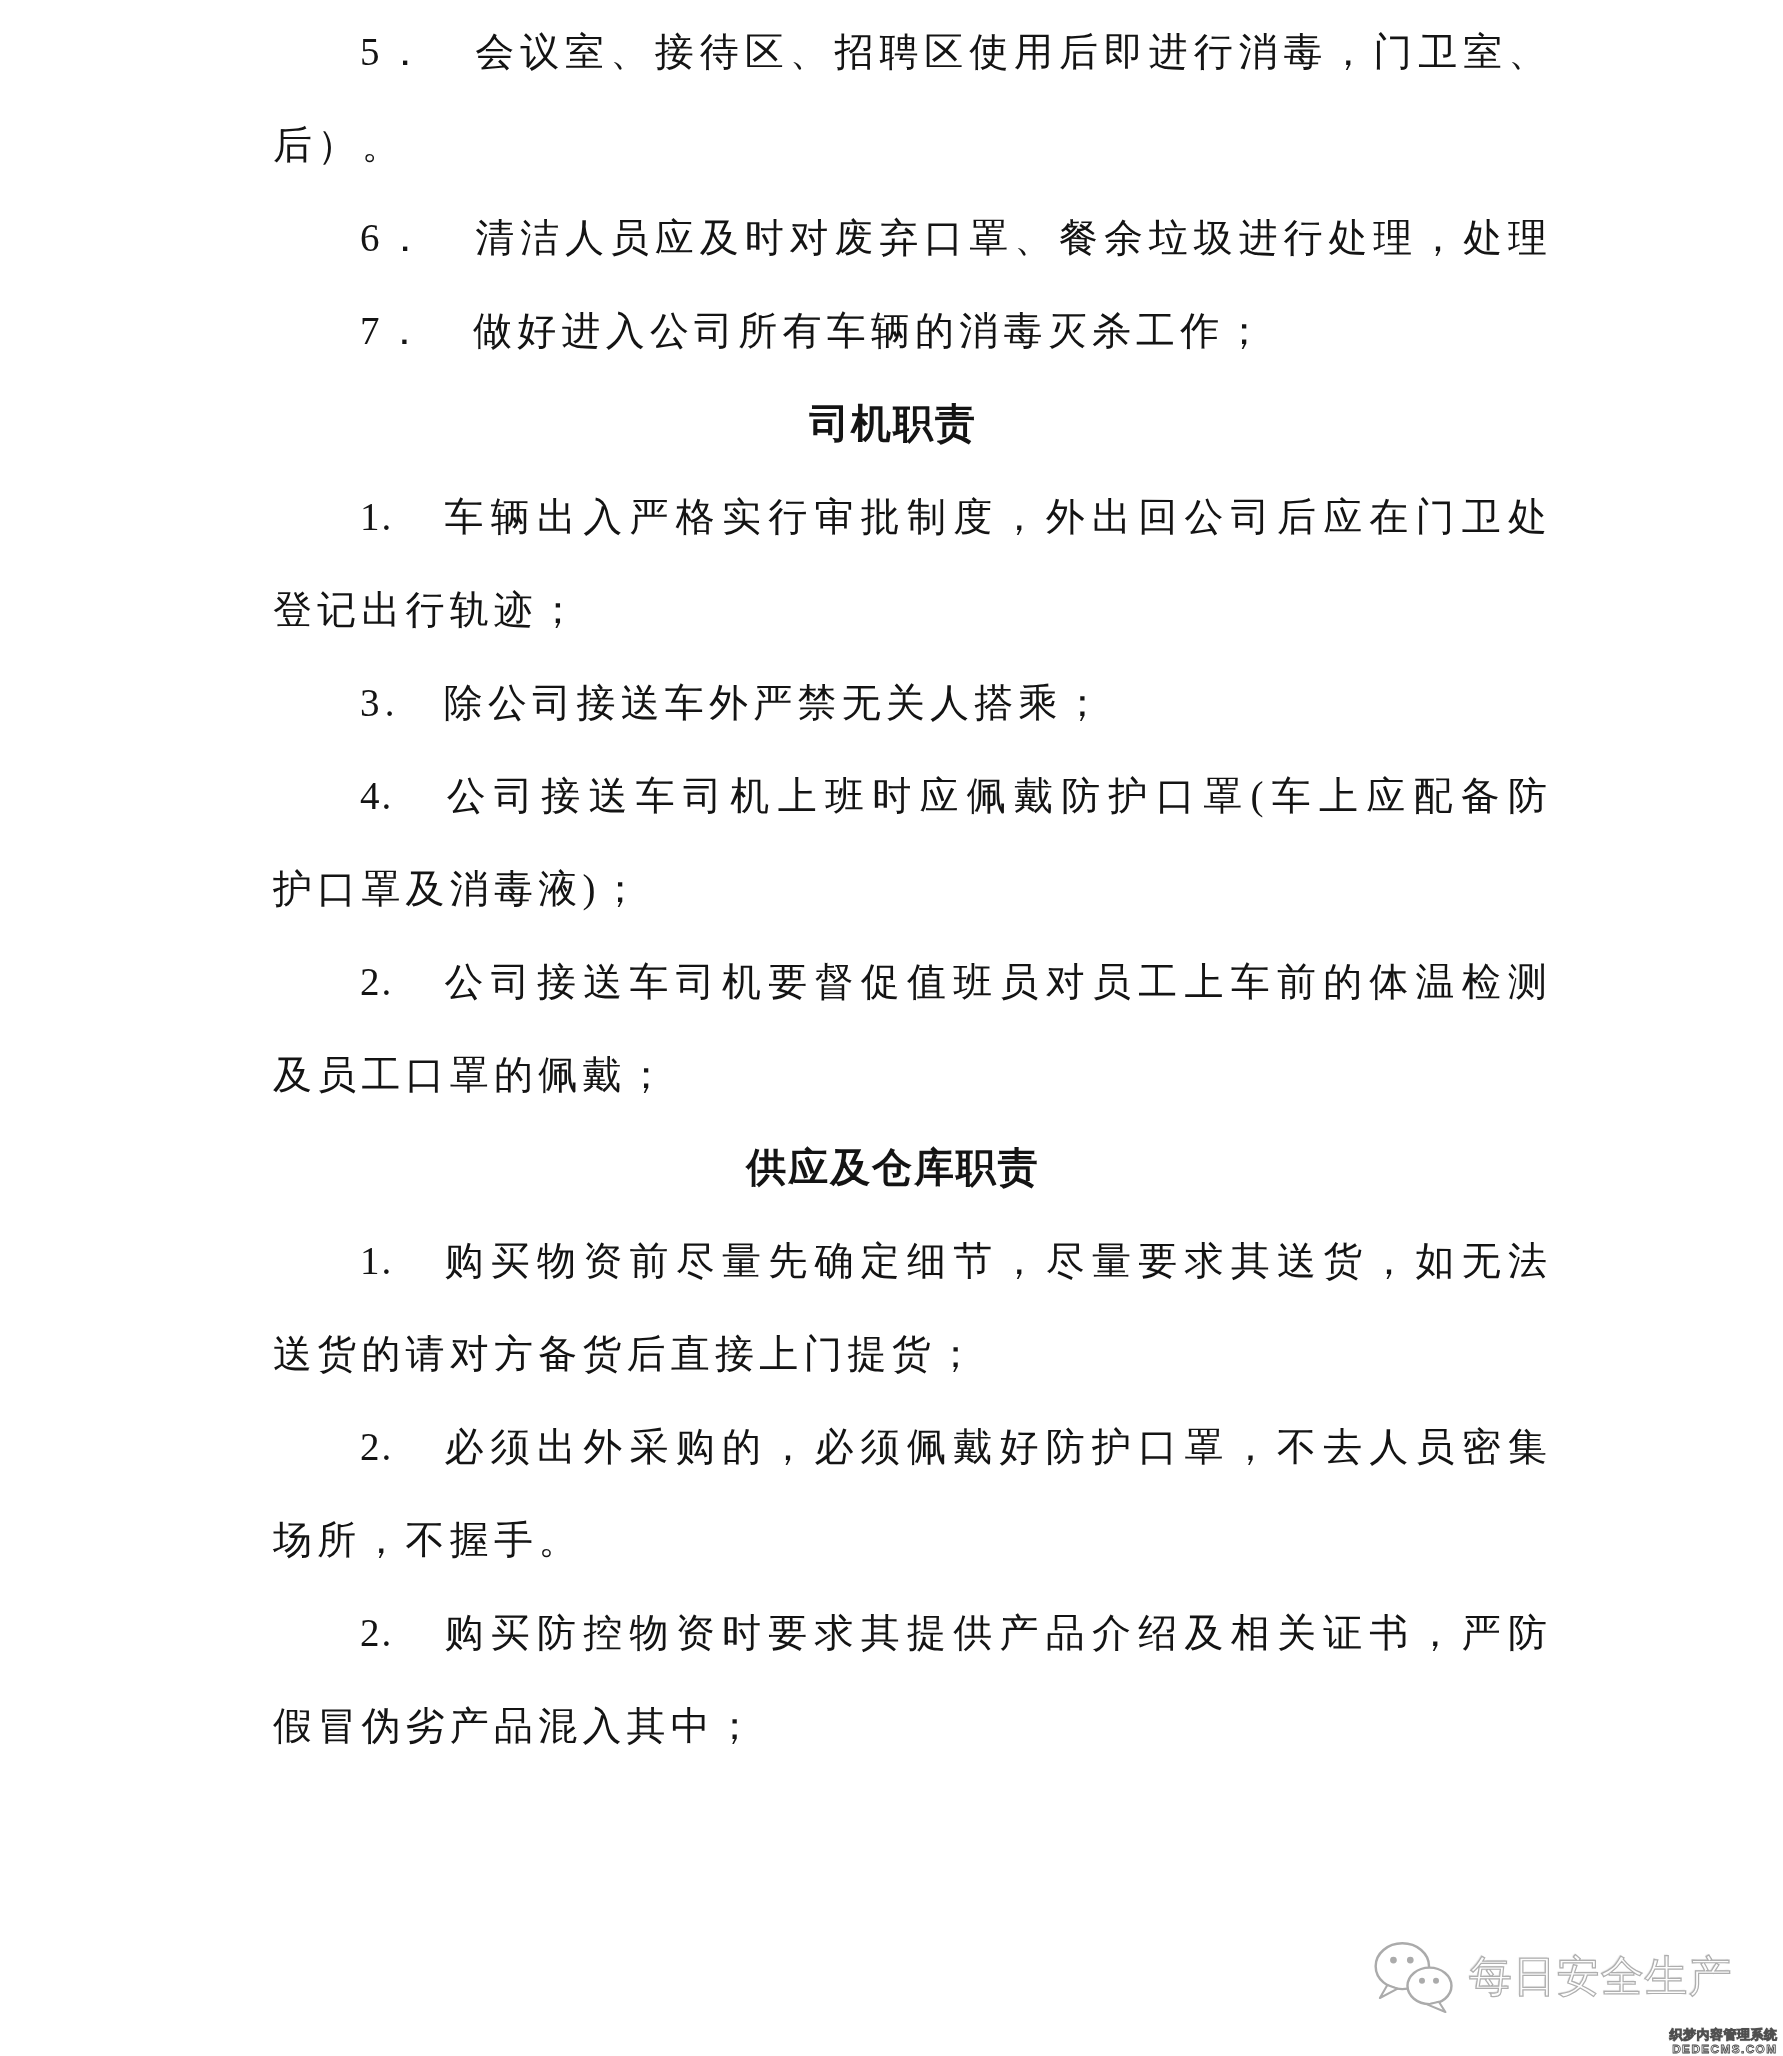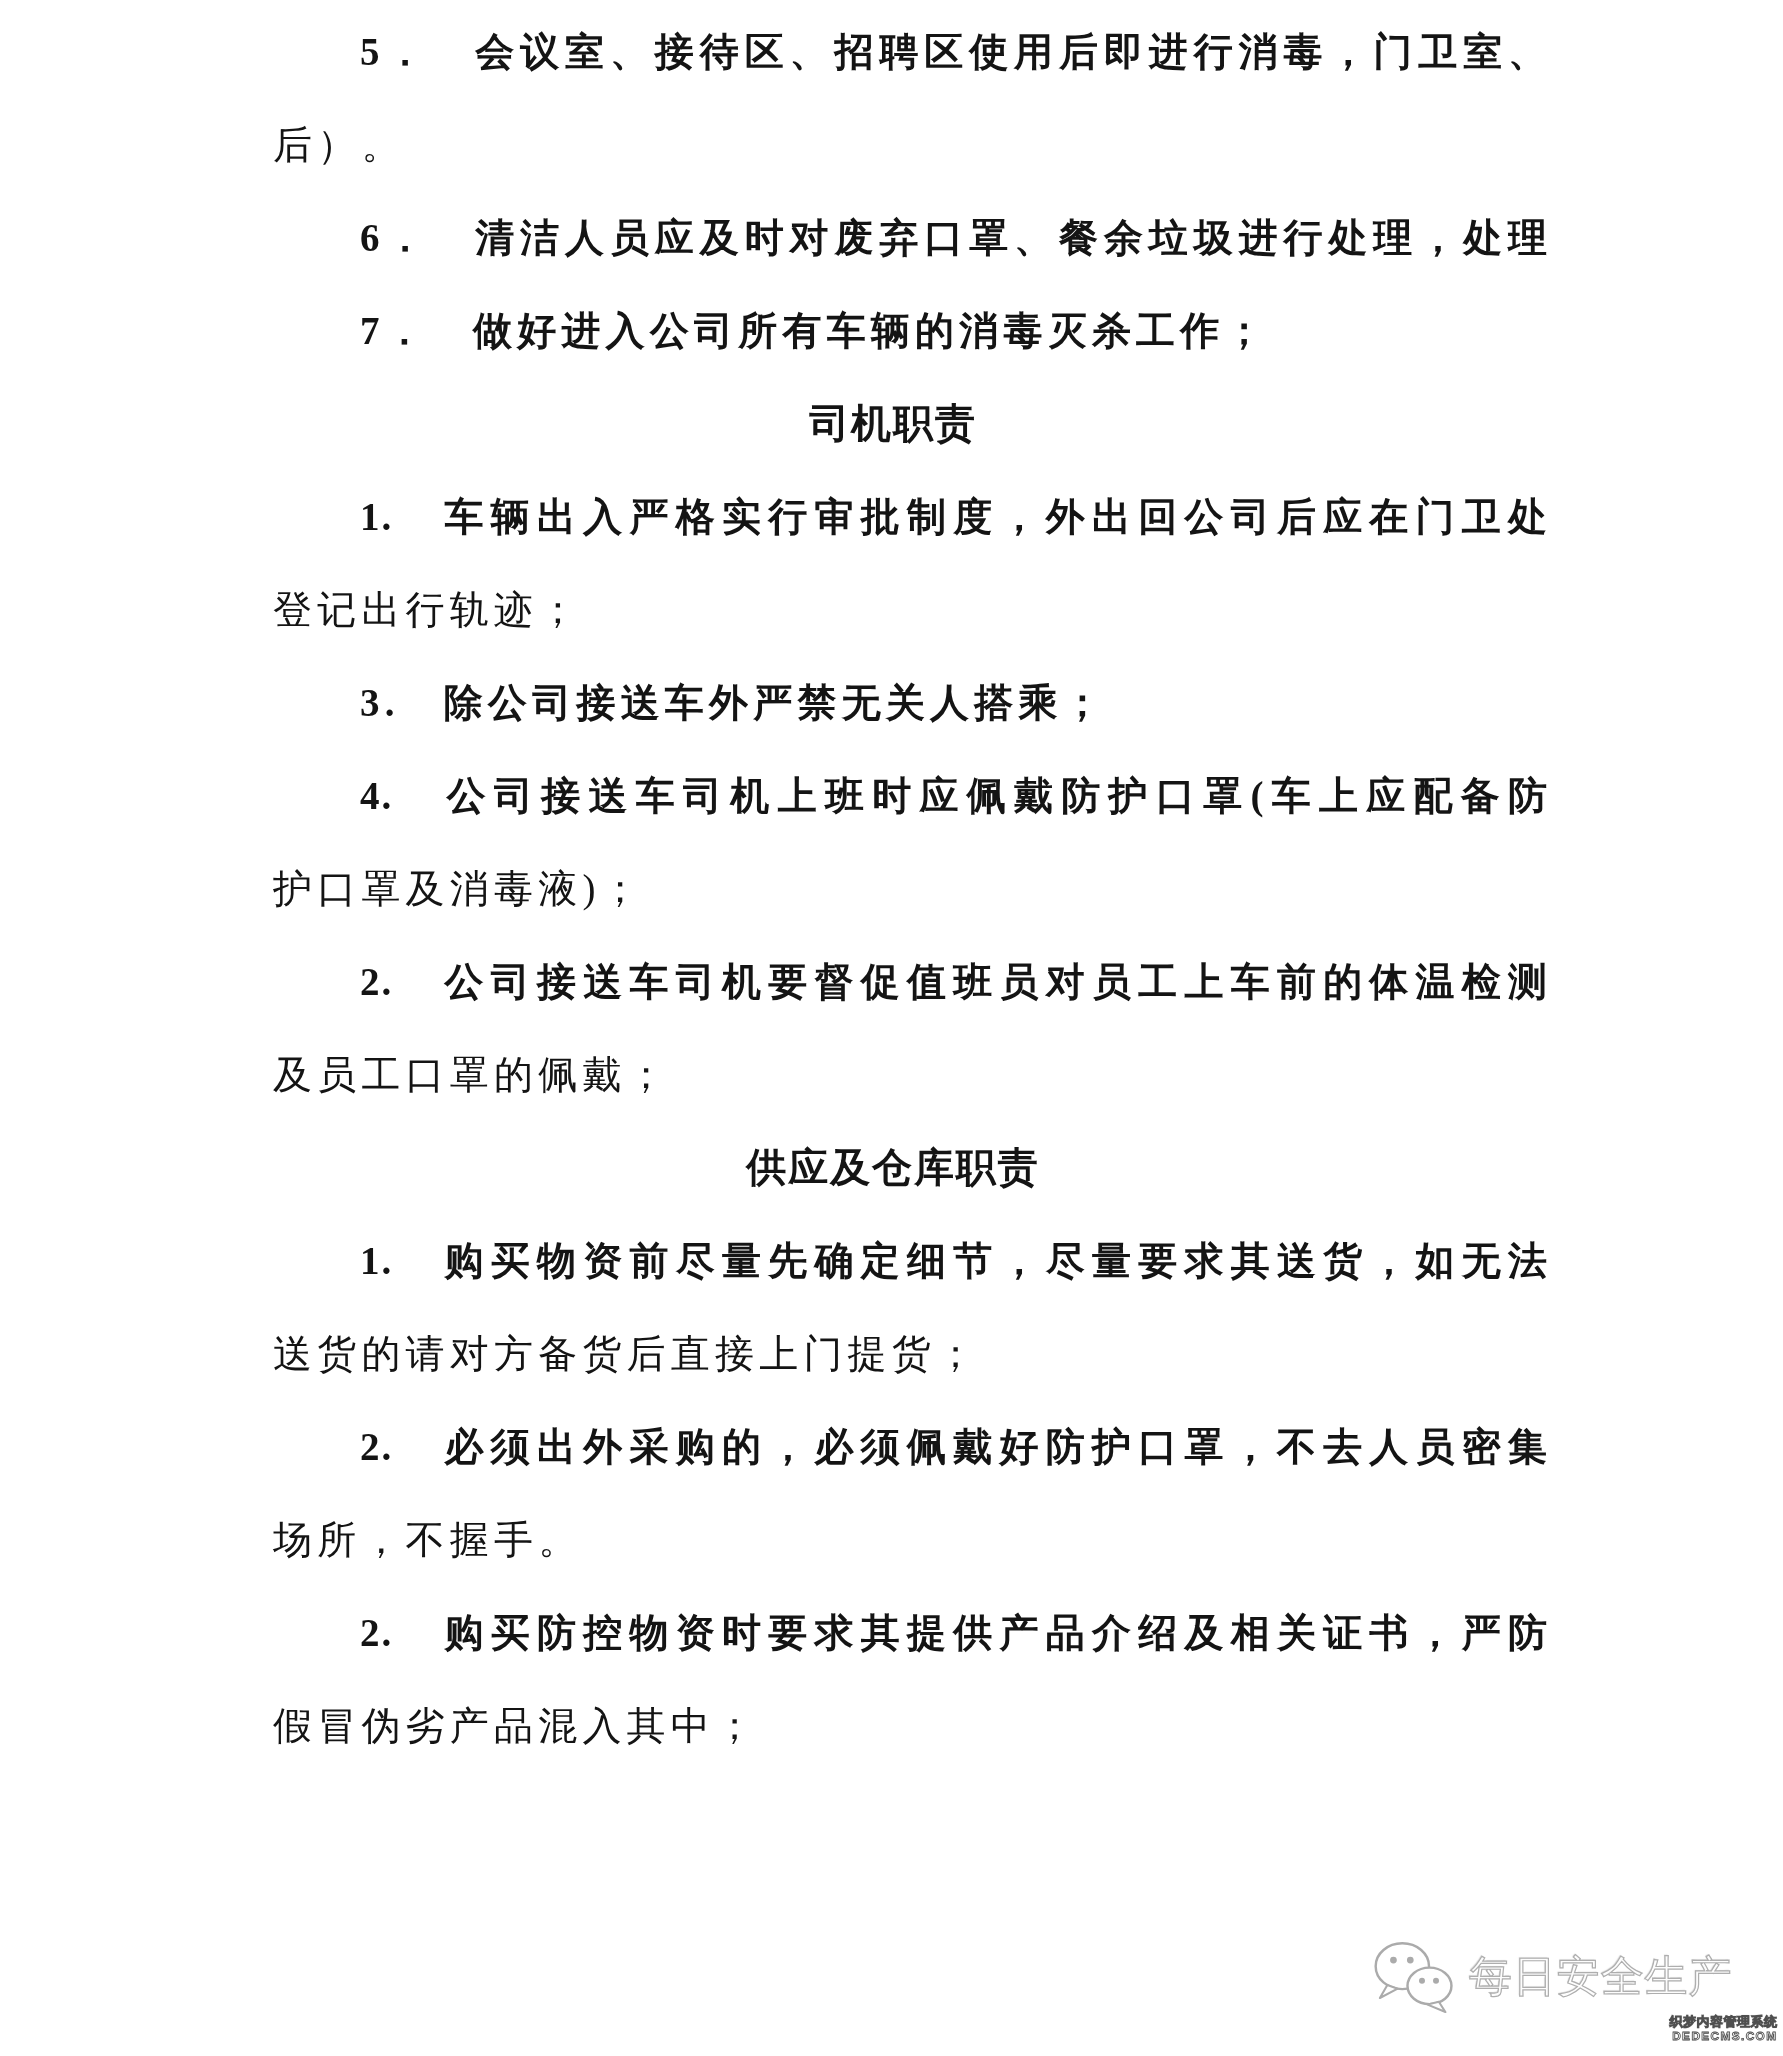--- a/index.html
+++ b/index.html
@@ -19,21 +19,21 @@
     width: 1276px;
   }
   .line {
     height: 93px;
     line-height: 93px;
     font-size: 39px;
     letter-spacing: 5.2px;
     white-space: nowrap;
     text-align: left;
   }
-  .line.indent { padding-left: 87px; font-weight: bold; }
+  .line.indent { padding-left: 87px; }
   .line.justify {
     white-space: normal;
     letter-spacing: 1.9px;
     text-align: justify;
     text-align-last: justify;
     text-justify: inter-character;
     overflow: hidden;
   }
   .line.heading {
     font-weight: bold;
@@ -60,21 +60,21 @@
     color: #fdfdfd;
     -webkit-text-stroke: 1.2px #aeaeae;
     text-shadow: 1.9px 1.9px 0.9px rgba(255,255,255,0.95), -0.9px -0.9px 0.9px rgba(140,140,140,0.35);
     white-space: nowrap;
     font-family: "Liberation Serif", "DejaVu Serif", serif;
   }
   
   .cms-wm {
     position: absolute;
     right: 5.6px;
-    bottom: 14px;
+    bottom: 1px;
     text-align: right;
     font-family: "Liberation Sans", "DejaVu Sans", sans-serif;
     font-weight: bold;
     color: #ffffff;
     pointer-events: none;
   }
   .cms-cn {
     font-size: 13px;
     line-height: 15px;
     letter-spacing: 0.5px;

